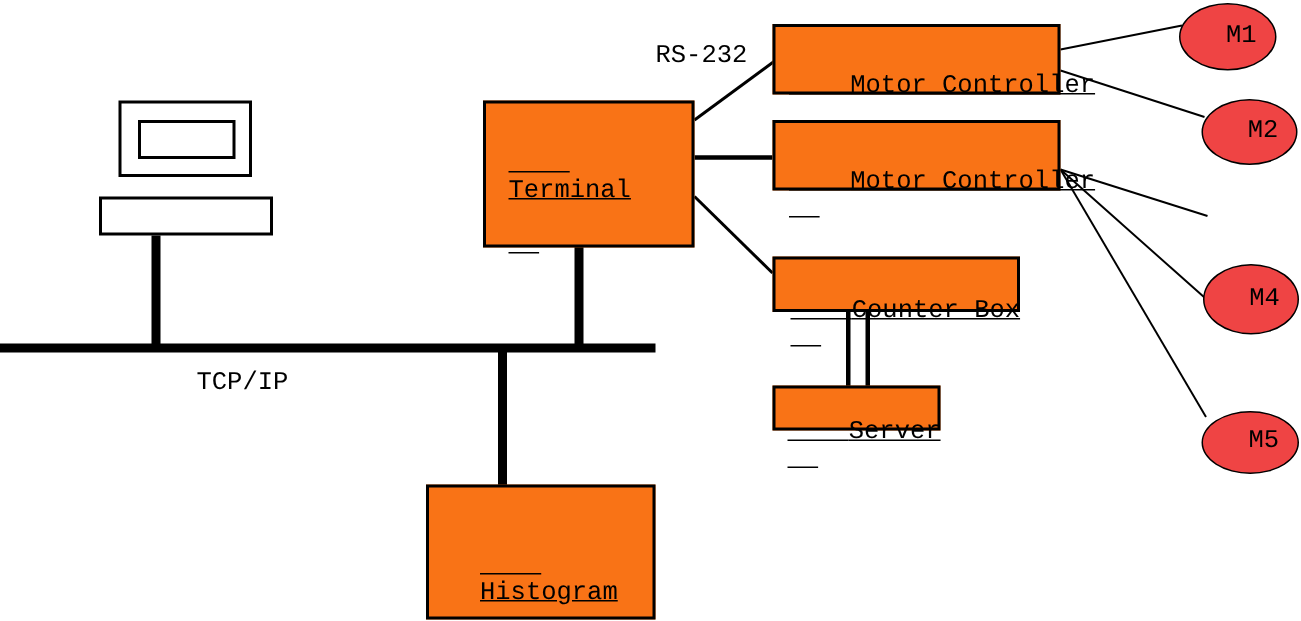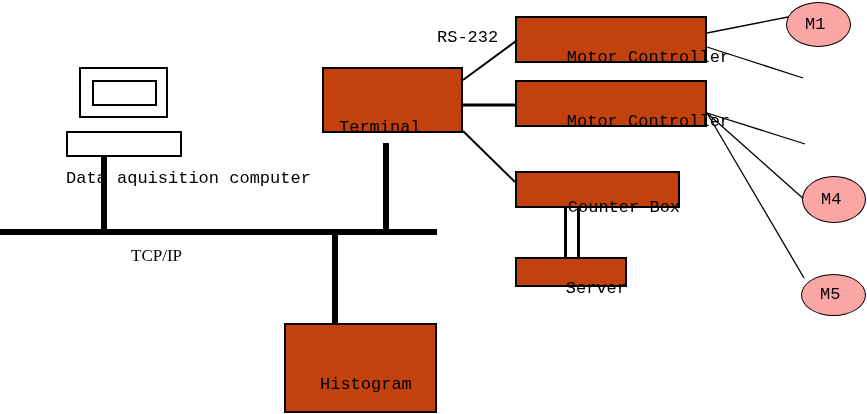--- a/index.html
+++ b/index.html
@@ -3,50 +3,51 @@
 <meta charset="utf-8">
 <style>
   html,body { margin:0; padding:0; background:#ffffff; }
   .canvas {
     position:relative; width:867px; height:414px; background:#ffffff;
     font-family:"Liberation Mono","DejaVu Sans Mono",monospace;
     font-size:17px; line-height:18px; color:#000; overflow:hidden;
   }
   .overlay { position:absolute; left:0; top:0; width:867px; height:414px; pointer-events:none; }
   .box {
-    position:absolute; border:2px solid #000; background:#c2410c; box-sizing:border-box;
+    position:absolute; border:2px solid #000; background:#f97316; box-sizing:border-box;
     white-space:pre;
+    text-decoration:underline;
   }
-  .terminal-server { left:322px; top:67px; width:141px; height:66px; padding:14px 0 0 15px; }
+  .terminal-server { left:322px; top:67px; width:141px; height:98px; padding:14px 0 0 15px; }
   .mc-top        { left:515px; top:16px;  width:192px; height:47px; padding:13px 0 0 9px; }
   .mc-bottom     { left:515px; top:80px;  width:192px; height:47px; padding:13px 0 0 9px; }
   .counter-box-n { left:515px; top:171px; width:165px; height:37px; padding:8px 0 16px 10px; }
   .counter-n     { left:515px; top:257px; width:112px; height:30px; padding:3px 0 0 8px; }
-  .histogram     { left:284px; top:323px; width:153px; height:90px; padding:15px 0 0 34px; }
+  .histogram     { left:284px; top:323px; width:153px; height:90px; padding:26px 0 0 34px; }
 
   .monitor  { position:absolute; left:79px; top:67px; width:89px; height:51px; border:2px solid #000; background:#fff; box-sizing:border-box; }
   .screen   { position:absolute; left:11px; top:11px; width:65px; height:26px; border:2px solid #000; box-sizing:border-box; background:#fff; }
   .keyboard { position:absolute; left:66px; top:131px; width:116px; height:26px; border:2px solid #000; background:#fff; box-sizing:border-box; }
 
   .label { position:absolute; white-space:pre; }
   .computer-label { left:66px;  top:170px; }
-  .bus-label      { left:131px; top:247px;font-family:Liberation Serif, serif; }
+  .bus-label      { left:131px; top:247px; }
   .serial-label   { left:437px; top:29px; }
 
   .thick { position:absolute; background:#000; }
   .bus            { left:0;     top:229px; width:437px; height:6px; }
   .computer-drop  { left:101px; top:155px; width:6px; height:76px; }
   .terminal-drop  { left:383px; top:143px; width:6px; height:88px; }
   .histogram-drop { left:332px; top:233px; width:6px; height:92px; }
   .counter-link-a { left:564px; top:206px; width:3px; height:53px; }
   .counter-link-b { left:577px; top:206px; width:3px; height:53px; }
 
   .motor {
-    position:absolute; border:1.5px solid #000; border-radius:50%; background:#fca5a5;
-    box-sizing:border-box; display:flex; align-items:center; justify-content:flex-start;
+    position:absolute; border:1.5px solid #000; border-radius:50%; background:#ef4444;
+    box-sizing:border-box; display:flex; align-items:center; justify-content:center;
     padding-left:18px;
   }
   .m1 { left:786px; top:2px;   width:65px; height:45px; }
   .m2 { left:801px; top:66px;  width:64px; height:44px; }
   .m3 { left:803px; top:131px; width:62px; height:44px; }
   .m4 { left:802px; top:176px; width:64px; height:47px; }
   .m5 { left:801px; top:274px; width:65px; height:42px; }
 </style>
 </head>
 <body>
@@ -69,21 +70,20 @@
   <div class="thick terminal-drop"></div>
   <div class="thick histogram-drop"></div>
   <div class="thick counter-link-a"></div>
   <div class="thick counter-link-b"></div>
 
   <div class="monitor">
     <div class="screen"></div>
   </div>
   <div class="keyboard"></div>
 
-  <div class="label computer-label">Data aquisition computer</div>
   <div class="label bus-label">TCP/IP</div>
   <div class="label serial-label">RS-232</div>
 
   <div class="box terminal-server">
     <div>Terminal</div>
   </div>
 
   <div class="box mc-top">
     <span>Motor Controller</span>
   </div>
@@ -101,20 +101,23 @@
   </div>
 
   <div class="box histogram">
     <div>Histogram</div>
     
   </div>
 
   <div class="motor m1">
     <span>M1</span>
   </div>
+  <div class="motor m2">
+    <span>M2</span>
+  </div>
   <div class="motor m4">
     <span>M4</span>
   </div>
   <div class="motor m5">
     <span>M5</span>
   </div>
 
 </div>
 
 </body></html>

